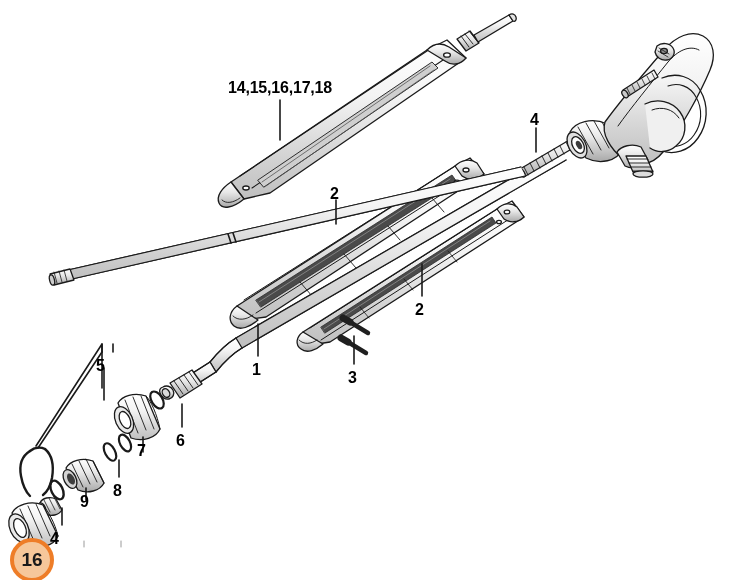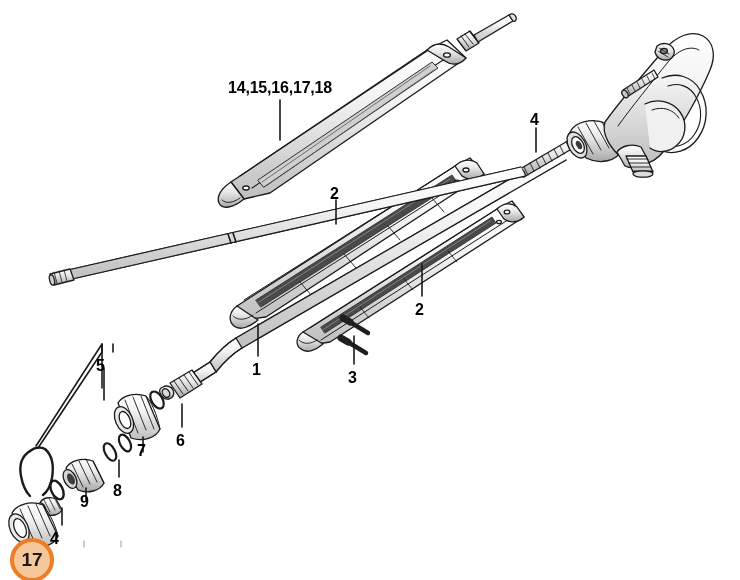--- a/index.html
+++ b/index.html
@@ -359,16 +359,16 @@
 
   <div class="callout" style="left:137px;top:443px;font-size:16px;">7</div>
 
   <div class="callout" style="left:113px;top:483px;font-size:16px;">8</div>
 
   <div class="callout" style="left:80px;top:494px;font-size:16px;">9</div>
 
   <div class="callout" style="left:50px;top:531px;font-size:16px;">4</div>
 
   <div class="badge" id="highlight-badge" style="left: 10px; top: 538px; border: 4px solid rgb(238, 125, 40); background: rgb(246, 199, 154); color: rgb(26, 26, 26);">
-    <span>17</span>
+    <span>16</span>
   </div>
 
 </div>
 
 </body></html>

